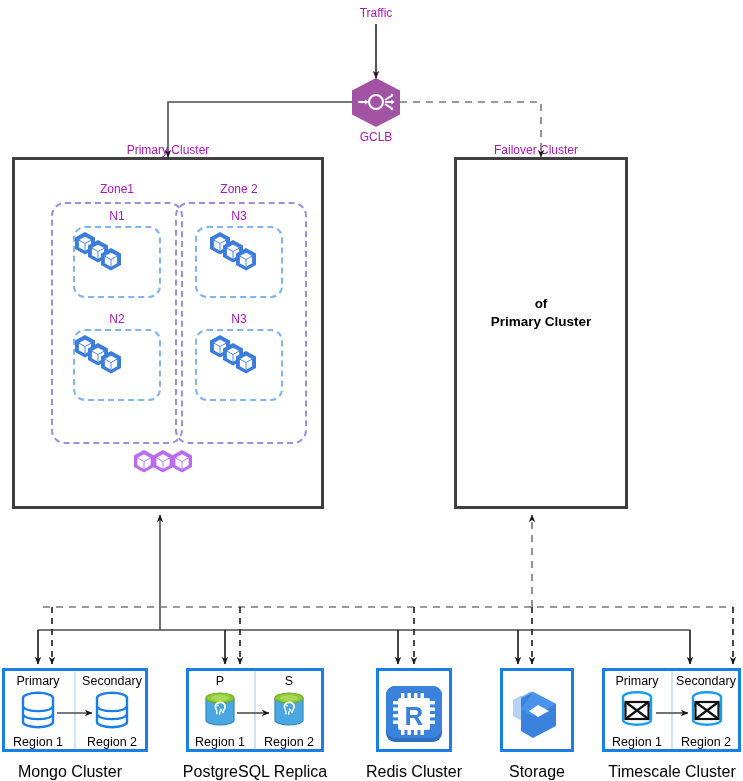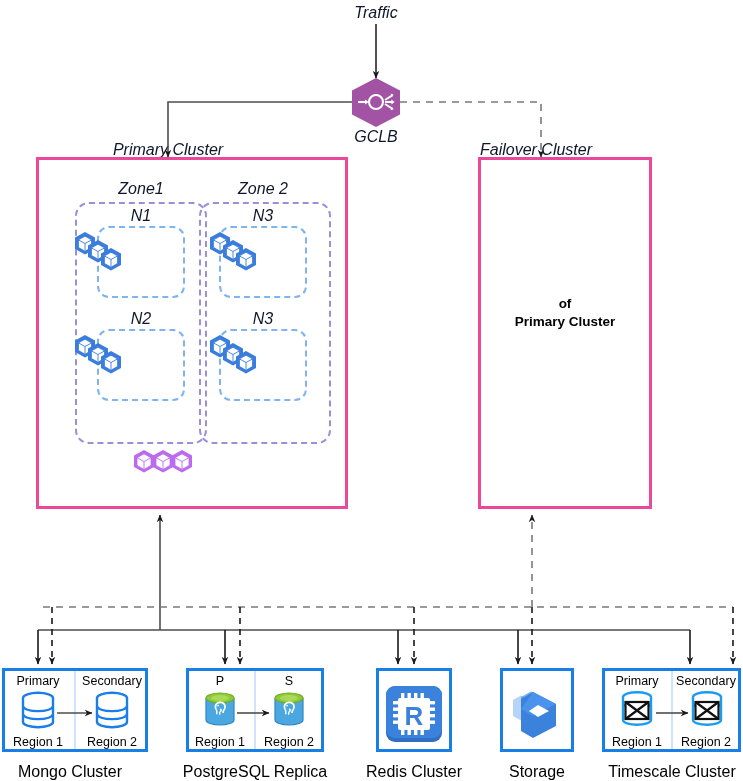--- a/index.html
+++ b/index.html
@@ -1,23 +1,23 @@
 <!DOCTYPE html>
 <html><head>
 <meta charset="utf-8">
 <style>
   html,body{margin:0;padding:0;background:#ffffff;}
   body{width:743px;height:781px;position:relative;overflow:hidden;
        font-family:"Liberation Sans","DejaVu Sans",sans-serif;color:#000;}
   .stage{position:absolute;inset:0;width:743px;height:781px;}
-  .lbl{position:absolute;font-size:16px;line-height:14px;color:#0f172a;white-space:nowrap;font-style:italic;}
+  .lbl{position:absolute;font-size:12px;line-height:14px;color:#a21caf;white-space:nowrap;}
   .lbl.c{transform:translateX(-50%);text-align:center;}
 
   
-  .cluster{position:absolute;border:3px solid #ec4899;background:#fff;box-sizing:border-box;margin-left:24px;}
+  .cluster{position:absolute;border:3px solid #404040;background:#fff;box-sizing:border-box;}
   .zone{position:absolute;border:2px dashed #9a8fd8;border-radius:14px;box-sizing:border-box;background:transparent;}
   .node{position:absolute;border:2px dashed #7fb4ee;border-radius:12px;box-sizing:border-box;background:transparent;}
 
   
   svg.ov{position:absolute;left:0;top:0;width:743px;height:781px;overflow:visible;}
 
   
   .dbbox{position:absolute;border:3px solid #1a7ee8;background:#fff;box-sizing:border-box;}
   .dbdiv{position:absolute;width:1.5px;background:#cfe4fb;}
   .dbcap{position:absolute;font-size:12.5px;white-space:nowrap;transform:translateX(-50%);}

